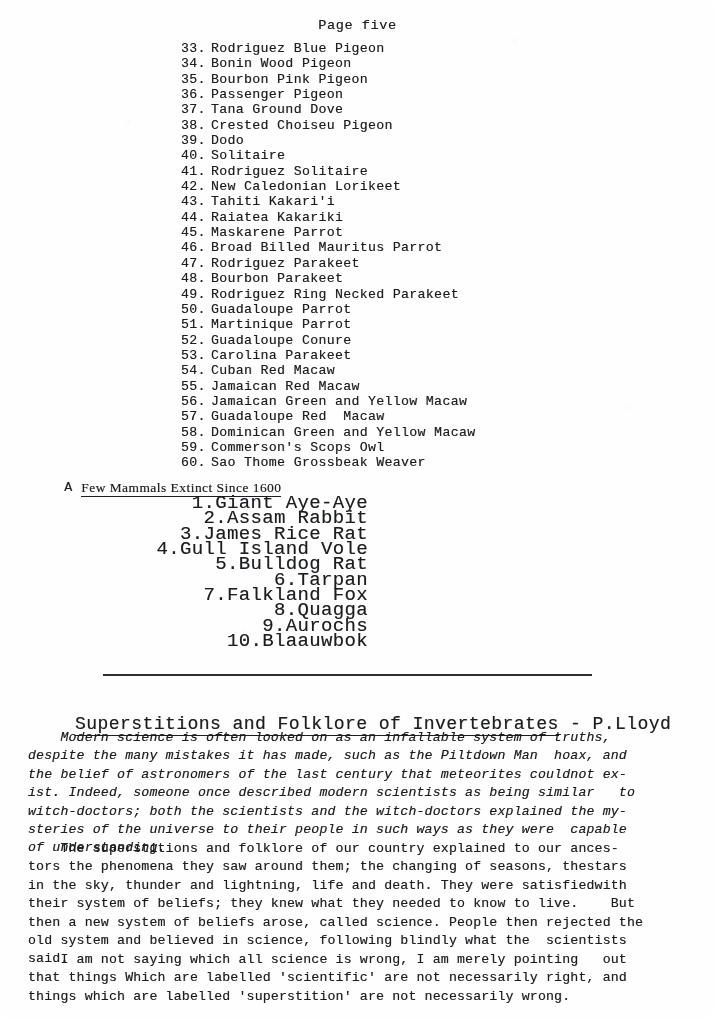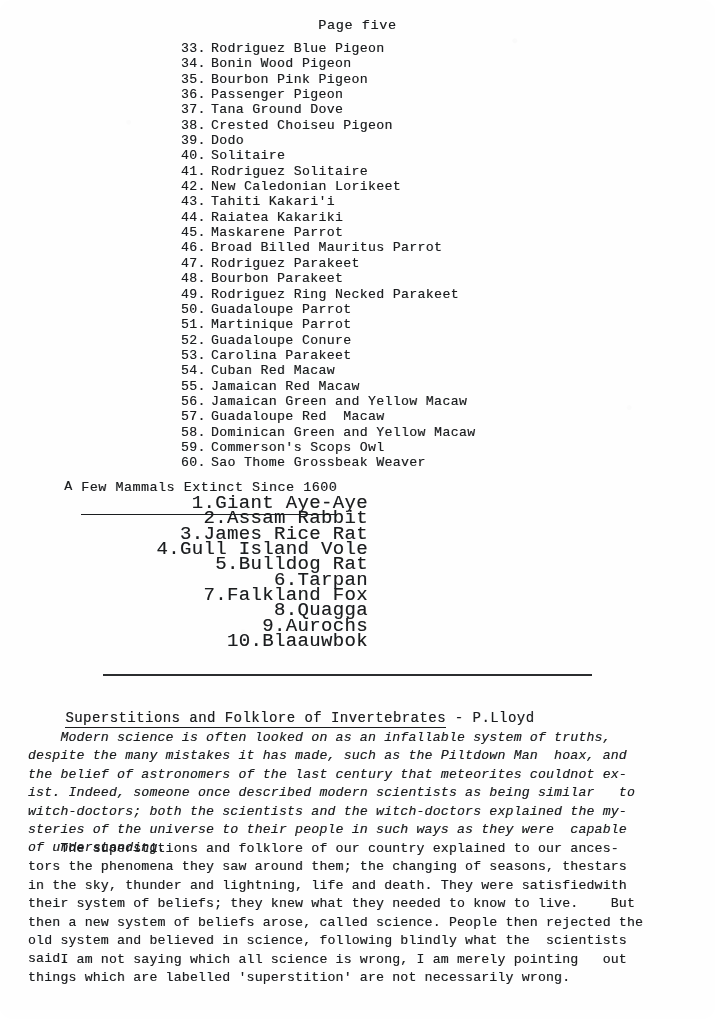--- a/index.html
+++ b/index.html
@@ -75,21 +75,22 @@
     letter-spacing: 0.5px;
     white-space: pre;
   }
   .mammals-heading .lead-a {
     display: inline-block;
     position: relative;
     top: -1px;
   }
   .mammals-heading .uline {
     border-bottom: 1.4px solid #1b1d1f;
-    padding-bottom: 19px;
+    padding-bottom: 1px;
+    font-family: Liberation Serif, serif;
   }
 
   .mammal-list {
     position: absolute;
     top: 496px;
     left: 138px;
     font-size: 19px;
     line-height: 15.35px;
     letter-spacing: 0.35px;
     white-space: pre;
@@ -110,21 +111,21 @@
     height: 2px;
     background: #1b1d1f;
     opacity: 0.93;
   }
 
   
   .article-title {
     position: absolute;
     top: 694px;
     left: 30px;
-    font-size: 14px;
+    font-size: 18px;
     letter-spacing: 0.45px;
     white-space: pre;
   }
   .article-title .uline {
     border-bottom: 1.4px solid #1b1d1f;
     padding-bottom: 1px;
   }
 
   .body-text {
     position: absolute;
@@ -157,15 +158,15 @@
   <div class="mammal-list ink" id="mammal-list"><span class="row"><span class="num">1.</span><span>Giant Aye-Aye</span></span><span class="row"><span class="num">2.</span><span>Assam Rabbit</span></span><span class="row"><span class="num">3.</span><span>James Rice Rat</span></span><span class="row"><span class="num">4.</span><span>Gull Island Vole</span></span><span class="row"><span class="num">5.</span><span>Bulldog Rat</span></span><span class="row"><span class="num">6.</span><span>Tarpan</span></span><span class="row"><span class="num">7.</span><span>Falkland Fox</span></span><span class="row"><span class="num">8.</span><span>Quagga</span></span><span class="row"><span class="num">9.</span><span>Aurochs</span></span><span class="row"><span class="num">10.</span><span>Blaauwbok</span></span></div>
 
   <div class="divider"></div>
 
   <div class="article-title ink">
     <span class="uline">Superstitions and Folklore of Invertebrates</span><span> - P.Lloyd</span>
   </div>
 
   <div class="body-text ink para-1" id="para-1"><span class="line">    Modern science is often looked on as an infallable system of truths,</span><span class="line">despite the many mistakes it has made, such as the Piltdown Man  hoax, and</span><span class="line">the belief of astronomers of the last century that meteorites couldnot ex-</span><span class="line">ist. Indeed, someone once described modern scientists as being similar   to</span><span class="line">witch-doctors; both the scientists and the witch-doctors explained the my-</span><span class="line">steries of the universe to their people in such ways as they were  capable</span><span class="line">of understanding.</span></div>
   <div class="body-text ink para-2" id="para-2"><span class="line">    The superstitions and folklore of our country explained to our ances-</span><span class="line">tors the phenomena they saw around them; the changing of seasons, thestars</span><span class="line">in the sky, thunder and lightning, life and death. They were satisfiedwith</span><span class="line">their system of beliefs; they knew what they needed to know to live.    But</span><span class="line">then a new system of beliefs arose, called science. People then rejected the</span><span class="line">old system and believed in science, following blindly what the  scientists</span><span class="line">said.</span></div>
-  <div class="body-text ink para-3" id="para-3"><span class="line">    I am not saying which all science is wrong, I am merely pointing   out</span><span class="line">things which are labelled 'superstition' are not necessarily wrong.</span></div>
+  <div class="body-text ink para-3" id="para-3"><span class="line">    I am not saying which all science is wrong, I am merely pointing   out</span><span class="line">that things Which are labelled 'scientific' are not necessarily right, and</span><span class="line">things which are labelled 'superstition' are not necessarily wrong.</span></div>
 
 </div>
 
 </body></html>

